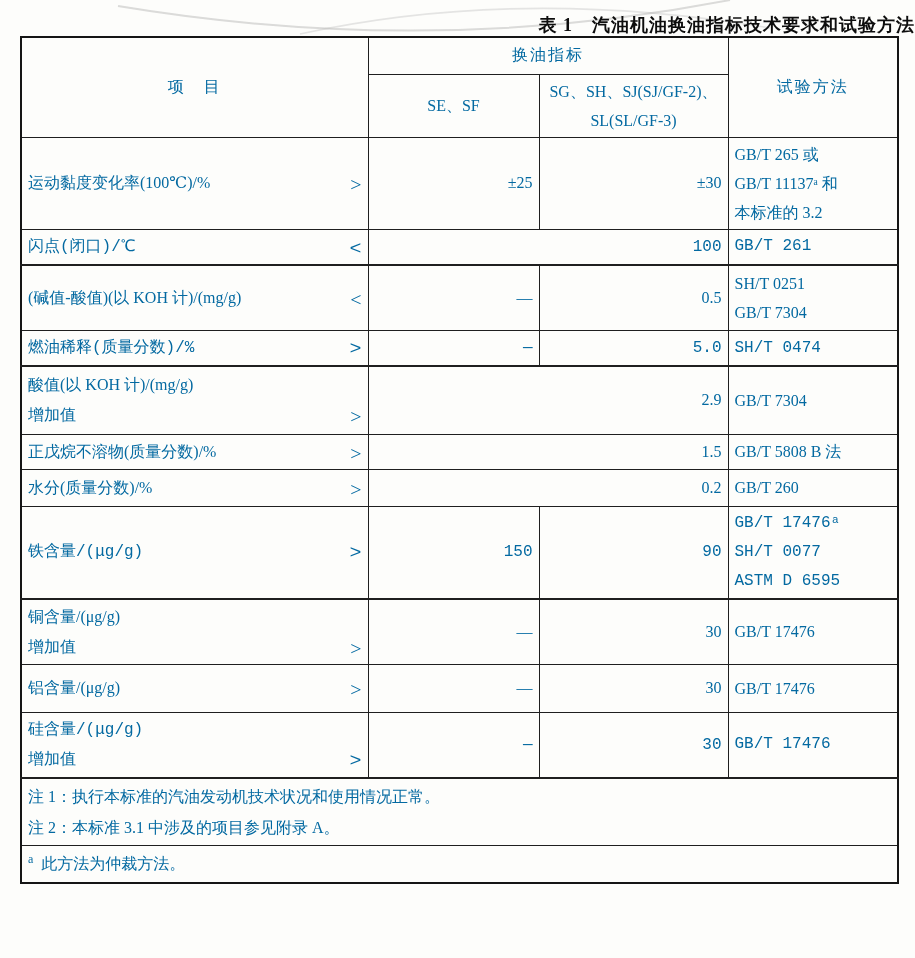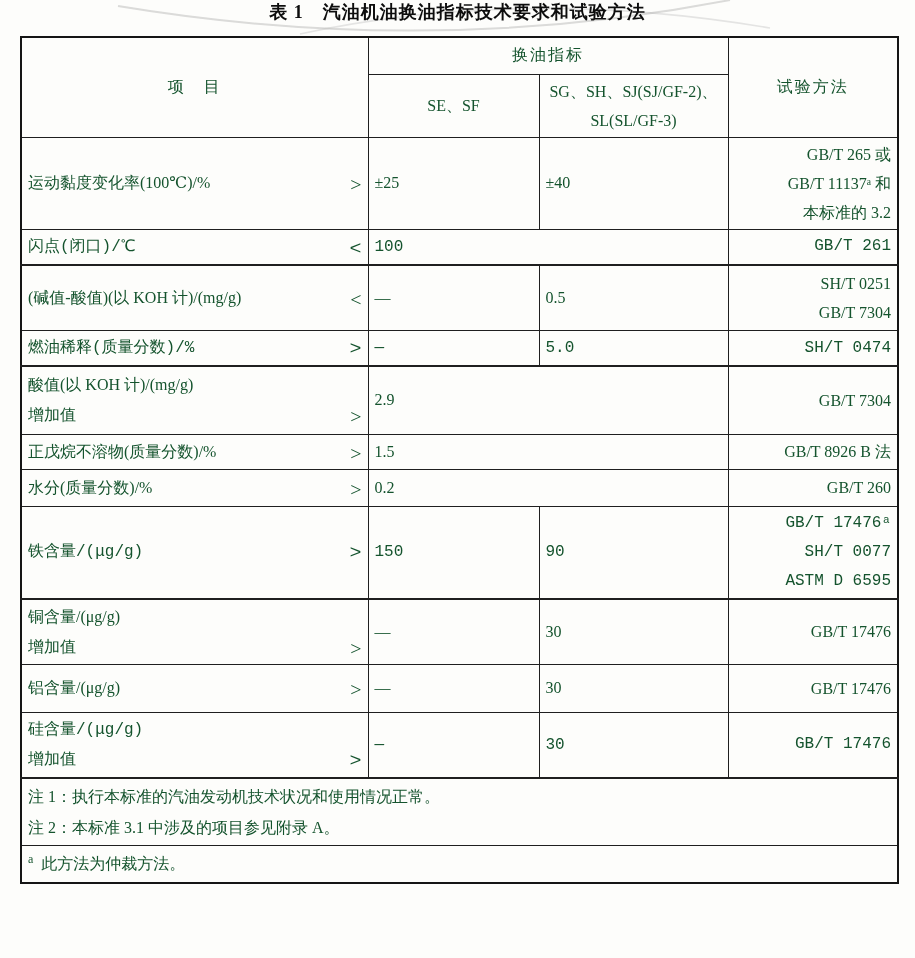--- a/index.html
+++ b/index.html
@@ -6,43 +6,43 @@
   body{
     width:915px;height:958px;
     background:#fdfdfb;
     font-family:"Liberation Serif","DejaVu Serif",serif;
     color:#151515;
     position:relative;
     overflow:hidden;
   }
   .page{position:absolute;inset:0;}
   .doc-title{
-    position:absolute;top:0;left:0;width:915px;
-    text-align:center;
+    position:absolute;top:13px;left:0;width:915px;
+    text-align:right;
     font-size:18px;font-weight:bold;
     letter-spacing:1px;
     color:#0d0d0d;
   }
   .scan-artifact{
     position:absolute;top:0;left:0;pointer-events:none;
   }
   table.tbl{
     position:absolute;left:20px;top:36px;
     width:877px;
     border-collapse:collapse;
     table-layout:fixed;
     background:#fdfdfb;
   }
   .tbl td,.tbl th{
     border:1.6px solid #1f1f1f;
     font-size:16px;
     font-weight:normal;
     padding:2px 6px;
     vertical-align:middle;
-    color:#14532d;
+    color:#0369a1;
   }
   .tbl{border:2.4px solid #151515;}
   .thick-b{border-bottom-width:2.6px !important;font-family:Liberation Mono, monospace;}
   .hdr{
     text-align:center;
     font-weight:bold;
     font-size:16.5px;
     letter-spacing:2px;
   }
   .hdr-sub{
@@ -61,23 +61,23 @@
   .item-name{
     white-space:pre-line;
     line-height:30px;
   }
   .cmp{
     font-size:20px;
     line-height:26px;
     transform:scaleY(0.9);
     padding-left:8px;
   }
-  .val{text-align:left;}
+  .val{text-align:right;}
   .method{
-    text-align:right;
+    text-align:left;
     white-space:pre-line;
     line-height:29px;
   }
   .notes-cell{padding:8px 10px 8px 40px;}
   .note-line{line-height:31px;}
   .foot-cell{padding:4px 10px 4px 42px;}
   .foot-sup{
     font-size:12px;
     vertical-align:super;
     margin-right:8px;
@@ -116,21 +116,21 @@
     </tr>
 
     <tr style="height:86px">
       <td class="item-cell">
         <div class="item-flex">
           <span class="item-name">运动黏度变化率(100℃)/%</span>
           <span class="cmp">&gt;</span>
         </div>
       </td>
       <td class="val">±25</td>
-      <td class="val">±40</td>
+      <td class="val">±30</td>
       <td class="method">GB/T 265 或
 GB/T 11137ᵃ 和
 本标准的 3.2</td>
     </tr>
 
     <tr style="height:34px">
       <td class="item-cell thick-b">
         <div class="item-flex">
           <span class="item-name">闪点(闭口)/℃</span>
           <span class="cmp">&lt;</span>
@@ -178,21 +178,21 @@
     </tr>
 
     <tr style="height:34px">
       <td class="item-cell">
         <div class="item-flex">
           <span class="item-name">正戊烷不溶物(质量分数)/%</span>
           <span class="cmp">&gt;</span>
         </div>
       </td>
       <td class="val" colspan="2">1.5</td>
-      <td class="method">GB/T 8926 B 法</td>
+      <td class="method">GB/T 5808 B 法</td>
     </tr>
 
     <tr style="height:37px">
       <td class="item-cell">
         <div class="item-flex">
           <span class="item-name">水分(质量分数)/%</span>
           <span class="cmp">&gt;</span>
         </div>
       </td>
       <td class="val" colspan="2">0.2</td>

